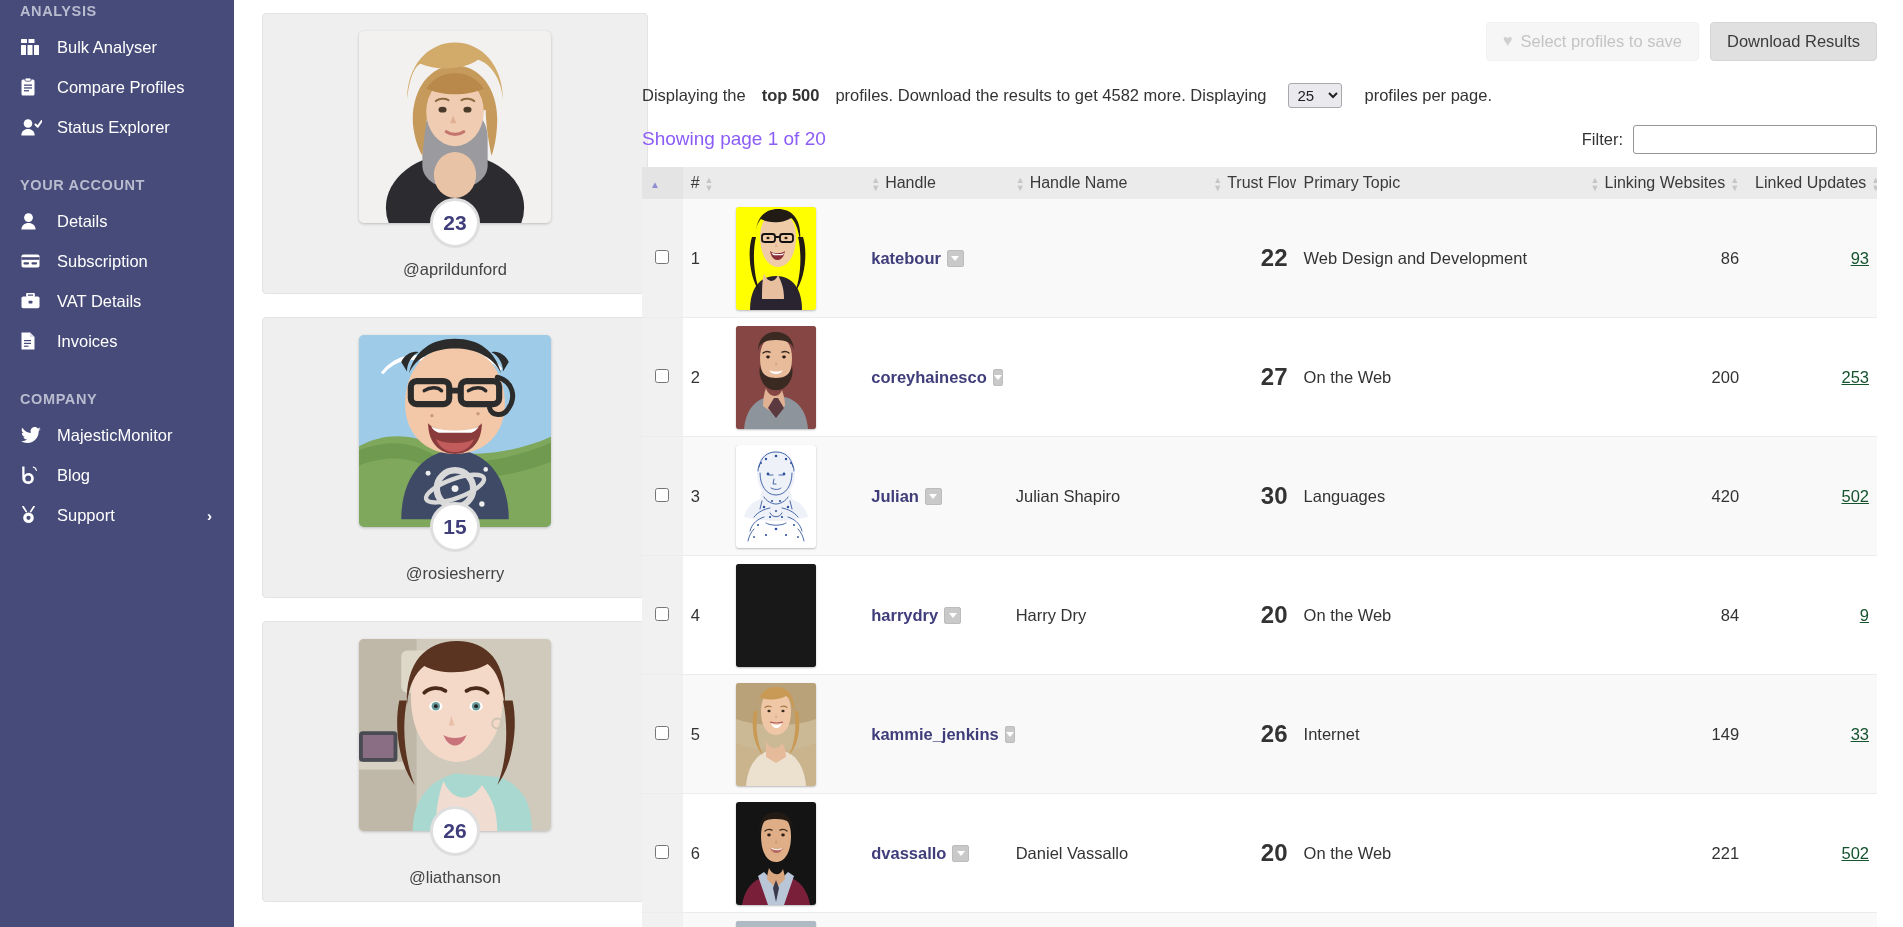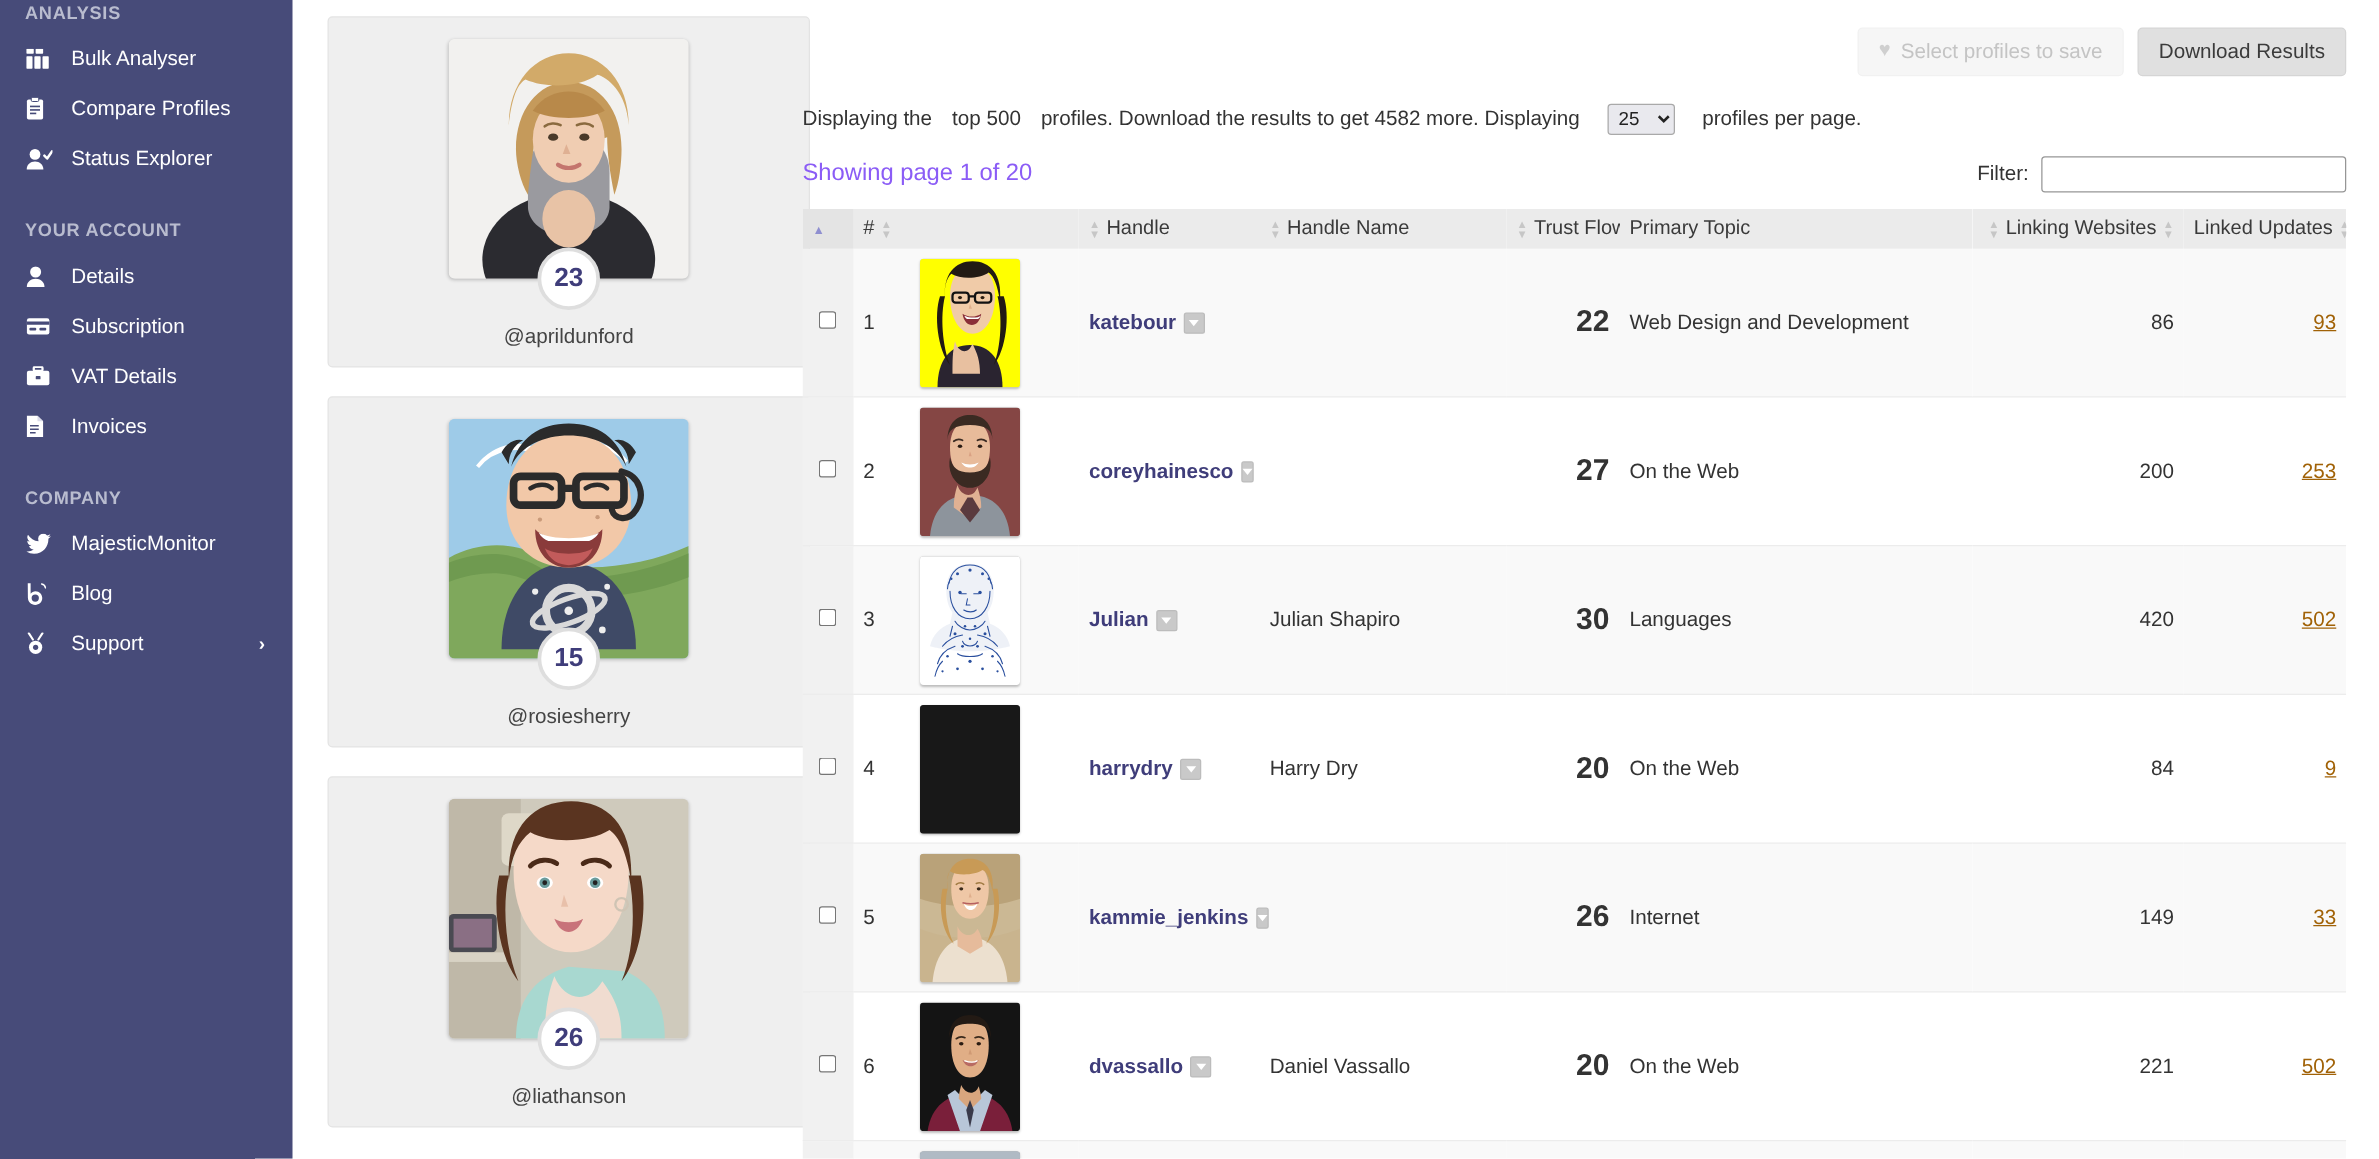--- a/index.html
+++ b/index.html
@@ -177,21 +177,21 @@
 
   .display-line {
     font-size: 16.5px;
     color: #333;
     padding: 22px 0 0 4px;
     display: flex;
     align-items: center;
     gap: 16px;
     flex-wrap: nowrap;
   }
-  .display-line b { font-weight: normal; }
+  .display-line b { font-weight: bold; }
   .perpage-select {
     font-size: 15px;
     font-family: "Liberation Sans", sans-serif;
     margin: 0 6px;
     padding: 2px 2px 2px 4px;
     border: 1px solid #a9a9a9;
     border-radius: 3px;
     background: #e9e9ee;
     color: #222;
     height: 25px;
@@ -334,21 +334,21 @@
   td.td-trust {
     text-align: right;
     font-size: 24px;
     font-weight: bold;
     color: #3f3d7a;
   }
   td.td-topic { color: #333; font-size: 16.5px; }
   td.td-linking { text-align: right; color: #333; }
   td.td-updates { text-align: right; }
   td.td-updates a {
-    color: #a16207;
+    color: #14532d;
     text-decoration: underline;
     cursor: pointer;
   }
   .handle-cell-inner { display: flex; align-items: center; }
 </style>
 </head>
 <body>
 
 <div id="app">
 

